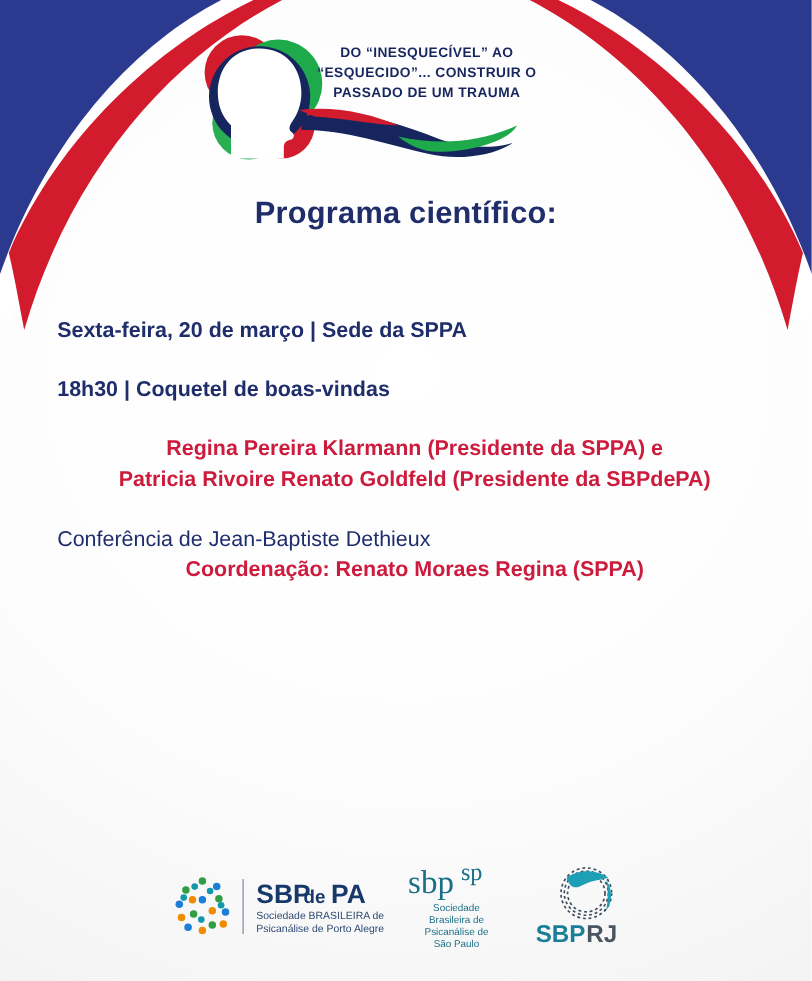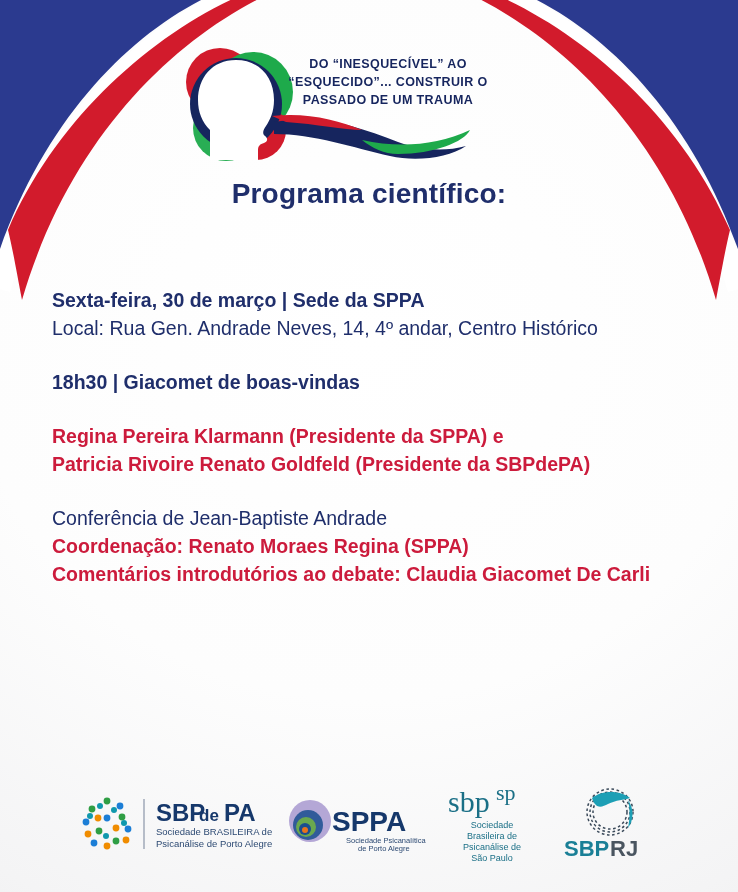--- a/index.html
+++ b/index.html
@@ -23,21 +23,21 @@
     position: absolute;
     top: 0; left: 0;
     width: 738px;
     height: 892px;
     pointer-events: none;
   }
 
   
   .logo-block {
     position: absolute;
-    top: 30px;
+    top: 14px;
     left: 0;
     width: 656px;
     height: 140px;
   }
   .logo-svg { display: block; margin: 0 auto; }
 
   
   .page-title {
     position: absolute;
     top: 178px;
@@ -58,21 +58,21 @@
     width: 650px;
   }
   .block { margin-bottom: 26px; }
   .block:last-child { margin-bottom: 0; }
   .line {
     font-size: 19.5px;
     line-height: 28px;
     white-space: nowrap;
   }
   .navy      { color: #1f2e6b; }
-  .red       { color: #cc1b3c; }
+  .red       { color: #cc1b3c; text-align: center; }
   .bold      { font-weight: bold; }
   .regular   { font-weight: normal; }
 
   
   .footer {
     position: absolute;
     left: 0;
     bottom: 22px;
     width: 738px;
     height: 92px;
@@ -140,34 +140,32 @@
       <text x="240" y="38" text-anchor="middle" font-family="'Liberation Sans', sans-serif" font-size="12.5" font-weight="bold" fill="#16255e" letter-spacing="0.4">DO “INESQUECÍVEL” AO</text>
       <text x="240" y="56" text-anchor="middle" font-family="'Liberation Sans', sans-serif" font-size="12.5" font-weight="bold" fill="#16255e" letter-spacing="0.4">“ESQUECIDO”... CONSTRUIR O</text>
       <text x="240" y="74" text-anchor="middle" font-family="'Liberation Sans', sans-serif" font-size="12.5" font-weight="bold" fill="#16255e" letter-spacing="0.4">PASSADO DE UM TRAUMA</text>
     </svg>
   </div>
 
   <div class="page-title">Programa científico:</div>
 
   <div class="program" id="program">
       <div class="block">
-        <div class="line navy bold">Sexta-feira, 30 de março | Sede da SPPA</div>
-        <div class="line navy regular">Local: Rua Gen. Andrade Neves, 14, 4º andar, Centro Histórico</div>
-      </div>
-      <div class="block">
-        <div class="line navy bold">18h30 | Giacomet de boas-vindas</div>
+        <div class="line navy bold">Sexta-feira, 20 de março | Sede da SPPA</div>
+      </div>
+      <div class="block">
+        <div class="line navy bold">18h30 | Coquetel de boas-vindas</div>
       </div>
       <div class="block">
         <div class="line red bold">Regina Pereira Klarmann (Presidente da SPPA) e</div>
         <div class="line red bold">Patricia Rivoire Renato Goldfeld (Presidente da SBPdePA)</div>
       </div>
       <div class="block">
-        <div class="line navy regular">Conferência de Jean-Baptiste Andrade</div>
+        <div class="line navy regular">Conferência de Jean-Baptiste Dethieux</div>
         <div class="line red bold">Coordenação: Renato Moraes Regina (SPPA)</div>
-        <div class="line red bold">Comentários introdutórios ao debate: Claudia Giacomet De Carli</div>
       </div>
     </div>
 
   <div class="footer">
 
     <div class="footer-logo">
       <svg width="196" height="66" viewBox="0 0 196 66">
         <g>
           <circle cx="31" cy="33" r="29" fill="none"></circle>
           <g fill="#2f9e44">
@@ -201,34 +199,20 @@
         </g>
         <line x1="68" y1="8" x2="68" y2="58" stroke="#8a95a8" stroke-width="1.2"></line>
         <text x="80" y="30" font-family="'Liberation Sans', sans-serif" font-size="24" font-weight="bold" fill="#16386b">SBP</text>
         <text x="123" y="30" font-family="'Liberation Sans', sans-serif" font-size="17" font-weight="bold" fill="#16386b">de</text>
         <text x="148" y="30" font-family="'Liberation Sans', sans-serif" font-size="24" font-weight="bold" fill="#16386b">PA</text>
         <text x="80" y="44" font-family="'Liberation Sans', sans-serif" font-size="9.5" fill="#2d4a73">Sociedade BRASILEIRA de</text>
         <text x="80" y="56" font-family="'Liberation Sans', sans-serif" font-size="9.5" fill="#2d4a73">Psicanálise de Porto Alegre</text>
       </svg>
     </div>
 
-    <div class="footer-logo">
-      <svg width="140" height="62" viewBox="0 0 140 62">
-        <g>
-          <circle cx="24" cy="28" r="21" fill="#b4a7d6"></circle>
-          <circle cx="22" cy="32" r="15" fill="#1a4d8f" opacity="0.85"></circle>
-          <circle cx="20" cy="34" r="10" fill="#6aa84f"></circle>
-          <circle cx="19" cy="36" r="6" fill="#1a4d8f"></circle>
-          <circle cx="19" cy="37" r="3" fill="#e8731c"></circle>
-        </g>
-        <text x="46" y="38" font-family="'Liberation Sans', sans-serif" font-size="28" font-weight="bold" fill="#16386b">SPPA</text>
-        <text x="60" y="50" font-family="'Liberation Sans', sans-serif" font-size="7.5" fill="#2d4a73">Sociedade Psicanalítica</text>
-        <text x="72" y="58" font-family="'Liberation Sans', sans-serif" font-size="7.5" fill="#2d4a73">de Porto Alegre</text>
-      </svg>
-    </div>
 
 
     <div class="footer-logo">
       <svg width="104" height="84" viewBox="0 0 104 84">
         <text x="8" y="30" font-family="'Liberation Serif', serif" font-size="30" fill="#1a6f86">sbp</text>
         <text x="56" y="18" font-family="'Liberation Serif', serif" font-size="22" fill="#1a6f86">sp</text>
         <text x="52" y="46" text-anchor="middle" font-family="'Liberation Sans', sans-serif" font-size="9" fill="#1a6f86">Sociedade</text>
         <text x="52" y="57" text-anchor="middle" font-family="'Liberation Sans', sans-serif" font-size="9" fill="#1a6f86">Brasileira de</text>
         <text x="52" y="68" text-anchor="middle" font-family="'Liberation Sans', sans-serif" font-size="9" fill="#1a6f86">Psicanálise de</text>
         <text x="52" y="79" text-anchor="middle" font-family="'Liberation Sans', sans-serif" font-size="9" fill="#1a6f86">São Paulo</text>

